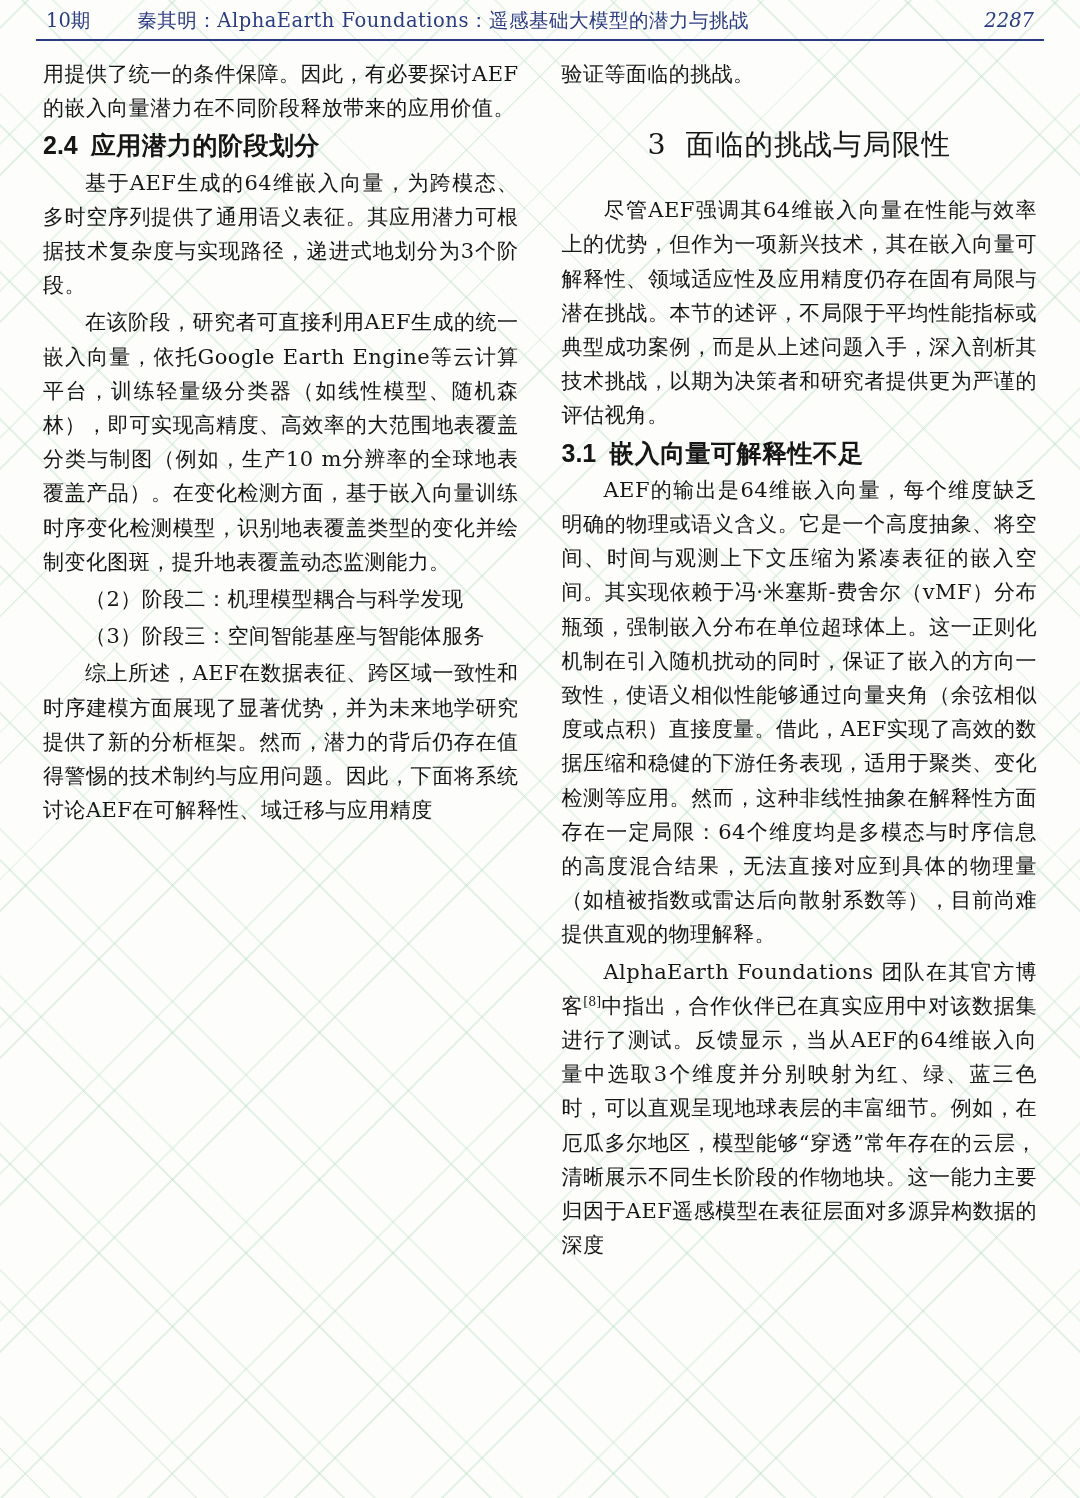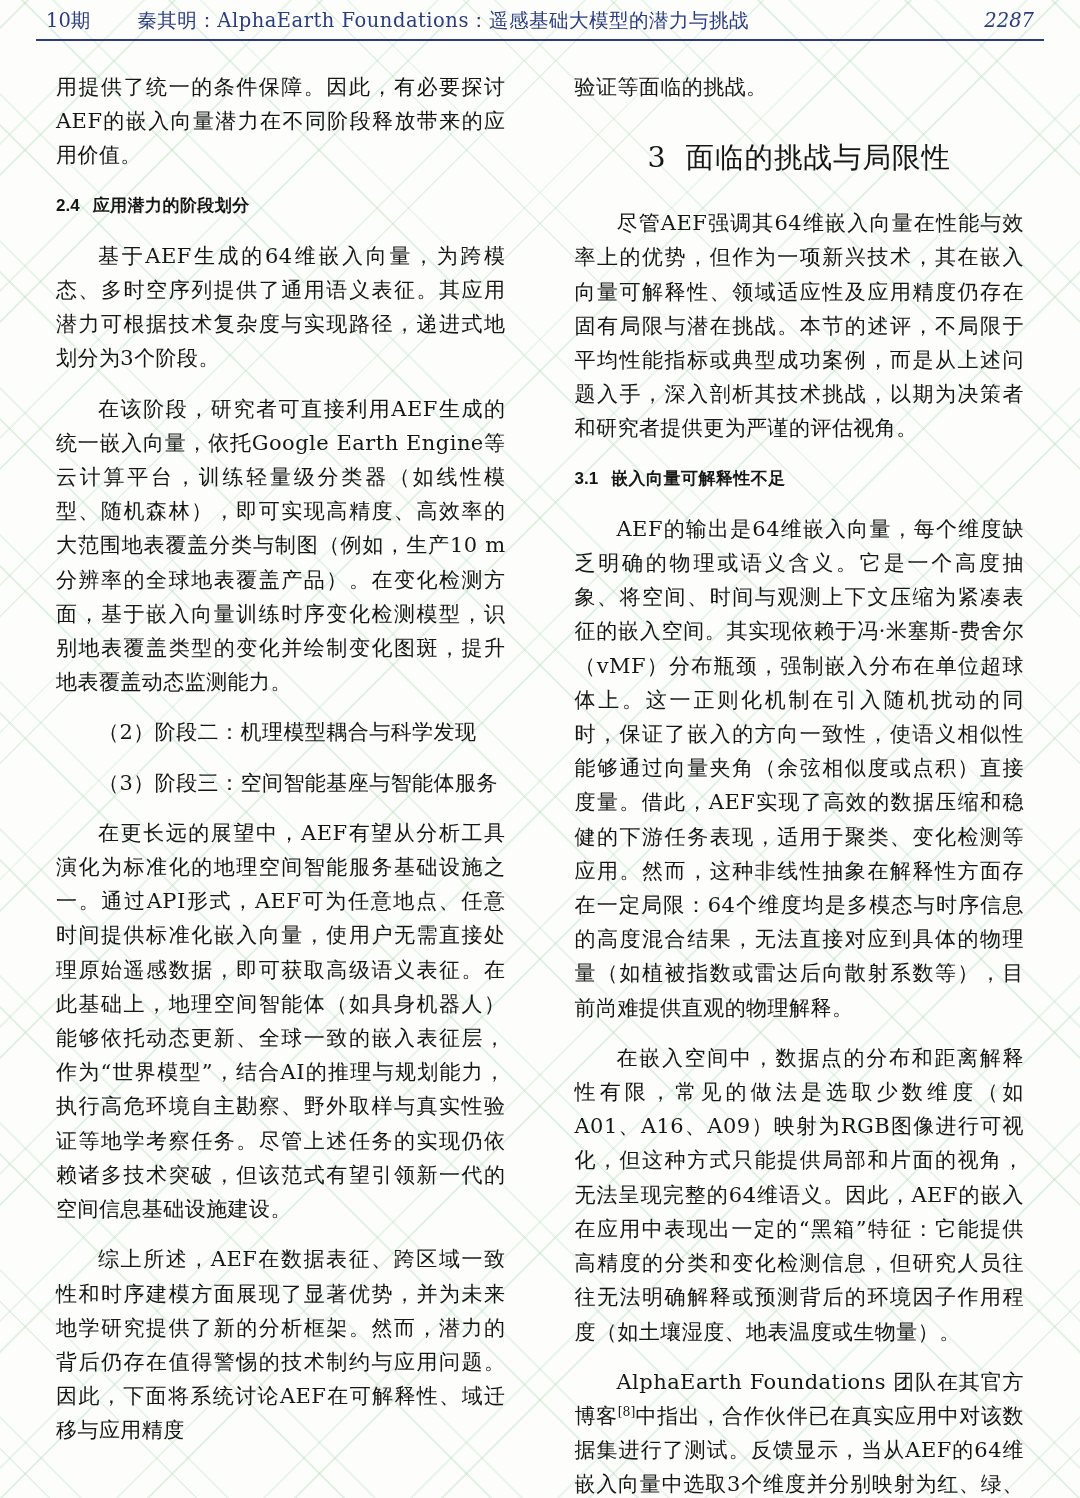--- a/index.html
+++ b/index.html
@@ -62,26 +62,26 @@
     gap: 37px;
     margin-top: 13px;
   }
   .col {
     width: 481.5px;
     font-size: 21px;
     line-height: 34.2px;
     text-align: justify;
     letter-spacing: .45px;
   }
-  p { margin: 16px; }
+  p { margin: 3px; }
   .indent { text-indent: 2em; }
   .h2 {
     font-family: "Liberation Sans", "DejaVu Sans", sans-serif;
     font-weight: 700;
-    font-size: 17px;
+    font-size: 25px;
   }
   .h2 .num { margin-right: 13px; letter-spacing: 0; }
   .h1 {
     font-size: 28.5px;
     line-height: 38px;
     margin: 35px 0 29px;
     font-weight: 400;
     letter-spacing: 1px;
     text-align: center;
   }
@@ -109,28 +109,26 @@
 
   <div class="cols">
 
     <div class="col">
       <p class="cont">用提供了统一的条件保障。因此，有必要探讨AEF的嵌入向量潜力在不同阶段释放带来的应用价值。</p>
       <p class="h2"><span class="num">2.4</span><span>应用潜力的阶段划分</span></p>
       <p class="indent">基于AEF生成的64维嵌入向量，为跨模态、多时空序列提供了通用语义表征。其应用潜力可根据技术复杂度与实现路径，递进式地划分为3个阶段。</p>
       <p class="indent">在该阶段，研究者可直接利用AEF生成的统一嵌入向量，依托Google Earth Engine等云计算平台，训练轻量级分类器（如线性模型、随机森林），即可实现高精度、高效率的大范围地表覆盖分类与制图（例如，生产10 m分辨率的全球地表覆盖产品）。在变化检测方面，基于嵌入向量训练时序变化检测模型，识别地表覆盖类型的变化并绘制变化图斑，提升地表覆盖动态监测能力。</p>
       <p class="indent">（2）阶段二：机理模型耦合与科学发现</p>
       <p class="indent">（3）阶段三：空间智能基座与智能体服务</p>
-      <p class="indent">在更长远的展望中，AEF有望从分析工具演化为标准化的地理空间智能服务基础设施之一。通过API形式，AEF可为任意地点、任意时间提供标准化嵌入向量，使用户无需直接处理原始遥感数据，即可获取高级语义表征。在此基础上，地理空间智能体（如具身机器人）能够依托动态更新、全球一致的嵌入表征层，作为“世界模型”，结合AI的推理与规划能力，执行高危环境自主勘察、野外取样与真实性验证等地学考察任务。尽管上述任务的实现仍依赖诸多技术突破，但该范式有望引领新一代的空间信息基础设施建设。</p>
       <p class="indent">综上所述，AEF在数据表征、跨区域一致性和时序建模方面展现了显著优势，并为未来地学研究提供了新的分析框架。然而，潜力的背后仍存在值得警惕的技术制约与应用问题。因此，下面将系统讨论AEF在可解释性、域迁移与应用精度</p>
     </div>
 
     <div class="col">
       <p class="cont">验证等面临的挑战。</p>
       <p class="h1"><span class="num">3</span><span>面临的挑战与局限性</span></p>
       <p class="indent">尽管AEF强调其64维嵌入向量在性能与效率上的优势，但作为一项新兴技术，其在嵌入向量可解释性、领域适应性及应用精度仍存在固有局限与潜在挑战。本节的述评，不局限于平均性能指标或典型成功案例，而是从上述问题入手，深入剖析其技术挑战，以期为决策者和研究者提供更为严谨的评估视角。</p>
       <p class="h2"><span class="num">3.1</span><span>嵌入向量可解释性不足</span></p>
       <p class="indent">AEF的输出是64维嵌入向量，每个维度缺乏明确的物理或语义含义。它是一个高度抽象、将空间、时间与观测上下文压缩为紧凑表征的嵌入空间。其实现依赖于冯·米塞斯-费舍尔（vMF）分布瓶颈，强制嵌入分布在单位超球体上。这一正则化机制在引入随机扰动的同时，保证了嵌入的方向一致性，使语义相似性能够通过向量夹角（余弦相似度或点积）直接度量。借此，AEF实现了高效的数据压缩和稳健的下游任务表现，适用于聚类、变化检测等应用。然而，这种非线性抽象在解释性方面存在一定局限：64个维度均是多模态与时序信息的高度混合结果，无法直接对应到具体的物理量（如植被指数或雷达后向散射系数等），目前尚难提供直观的物理解释。</p>
-      <p class="indent">在嵌入空间中，数据点的分布和距离解释性有限，常见的做法是选取少数维度（如A01、A16、A09）映射为RGB图像进行可视化，但这种方式只能提供局部和片面的视角，无法呈现完整的64维语义。因此，AEF的嵌入在应用中表现出一定的“黑箱”特征：它能提供高精度的分类和变化检测信息，但研究人员往往无法明确解释或预测背后的环境因子作用程度（如土壤湿度、地表温度或生物量）。</p>
       <p class="indent"><span>AlphaEarth Foundations 团队在其官方博客</span><sup class="ref">[8]</sup><span>中指出，合作伙伴已在真实应用中对该数据集进行了测试。反馈显示，当从AEF的64维嵌入向量中选取3个维度并分别映射为红、绿、蓝三色时，可以直观呈现地球表层的丰富细节。例如，在厄瓜多尔地区，模型能够“穿透”常年存在的云层，清晰展示不同生长阶段的作物地块。这一能力主要归因于AEF遥感模型在表征层面对多源异构数据的深度</span></p>
     </div>
 
   </div>
 </div>
 
 </body></html>

